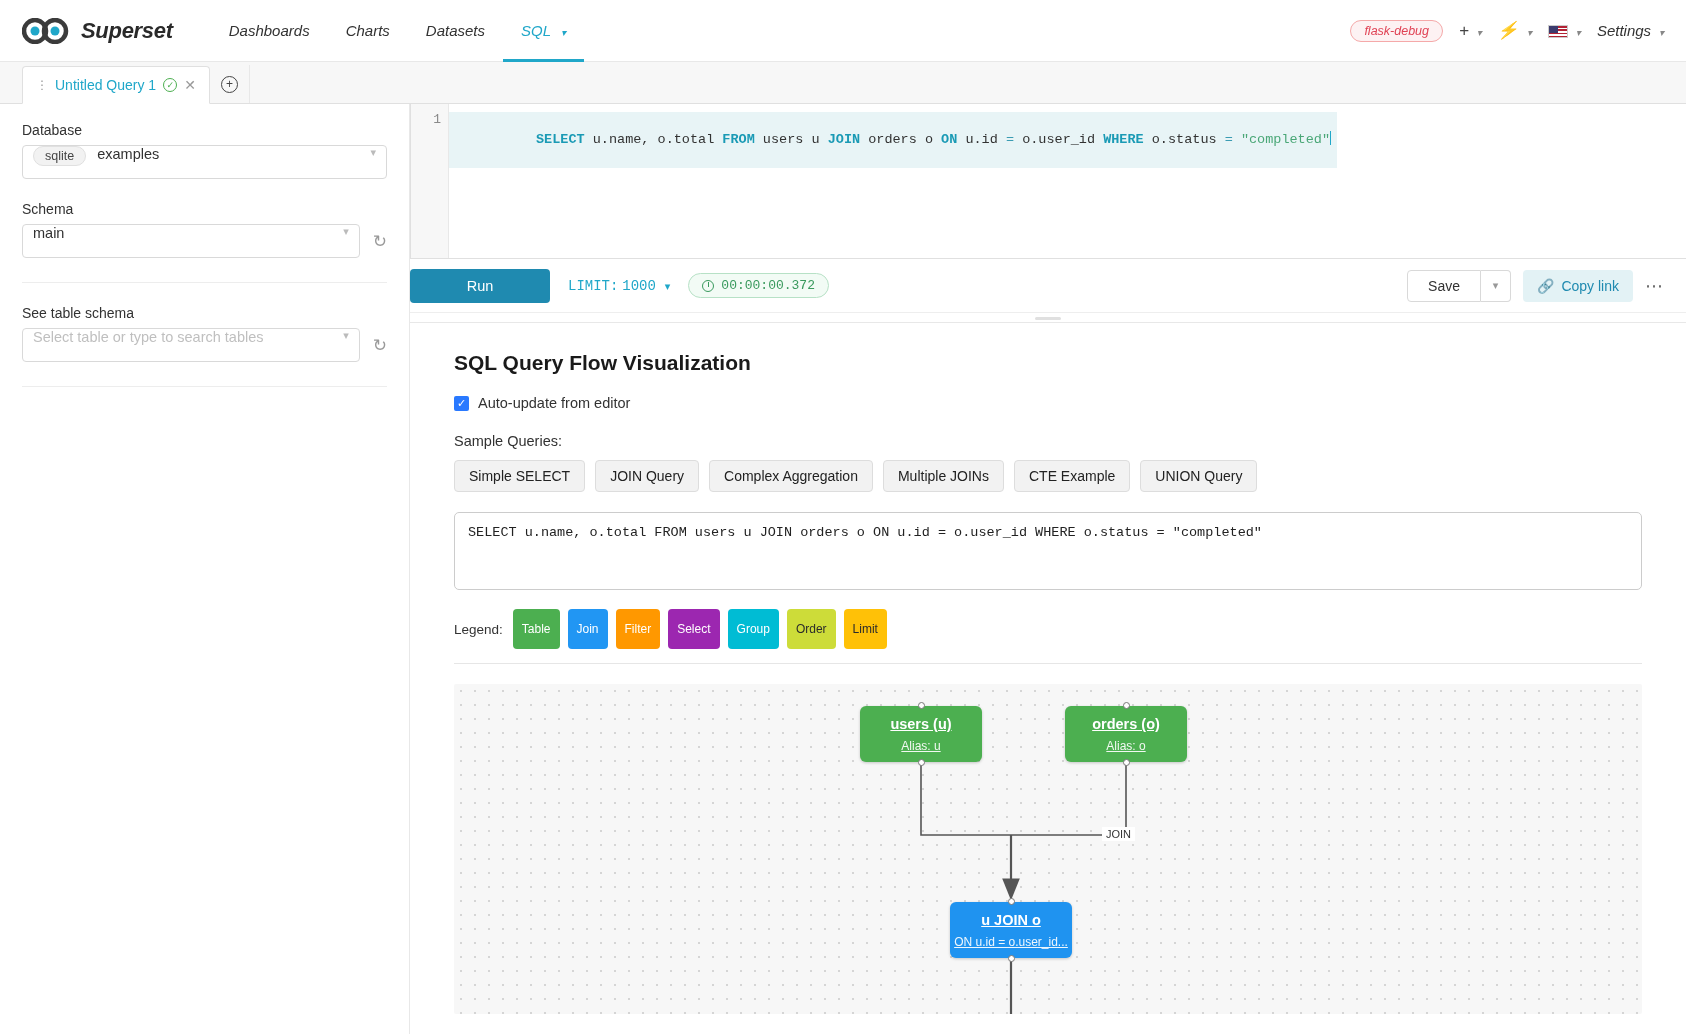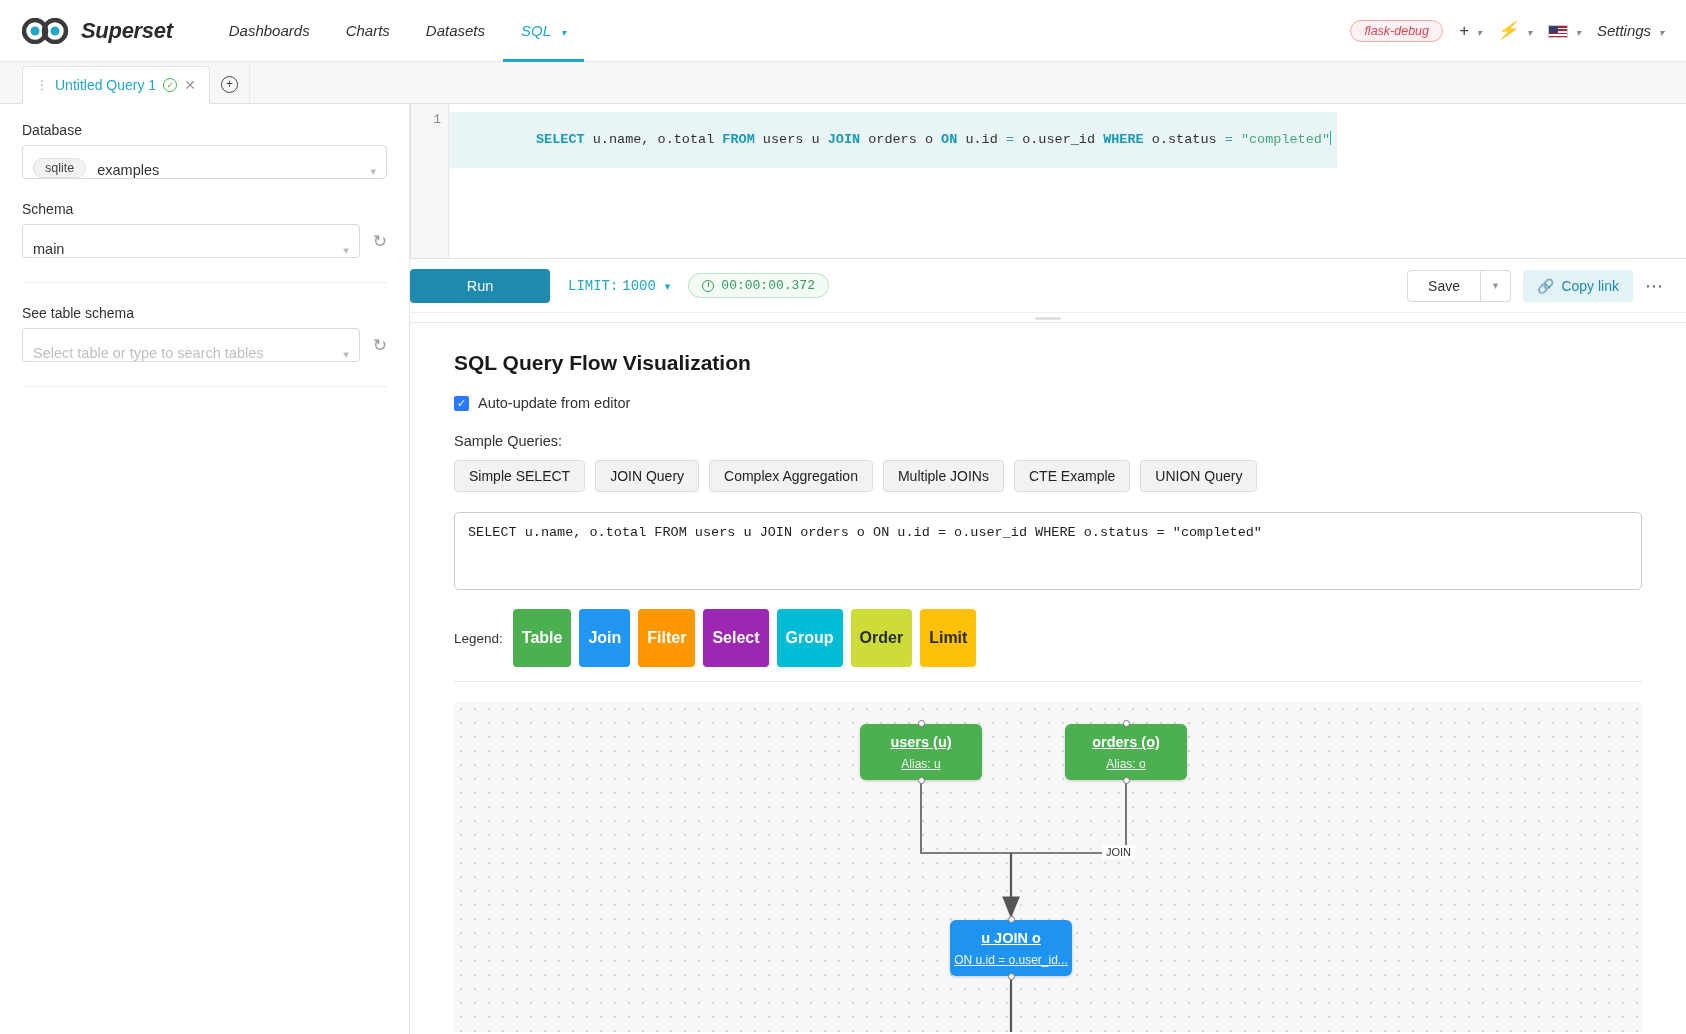--- a/index.html
+++ b/index.html
@@ -68,21 +68,21 @@
     width:17px;height:17px;border:1.4px solid #444;border-radius:50%;
     display:flex;align-items:center;justify-content:center;font-size:12px;color:#444;
   }
 
   
   .split { display:flex; height:calc(1034px - 62px - 42px); }
   .left-panel { width:410px; border-right:1px solid #e8e8e8; padding:18px 22px; background:#fff; }
   .field-label { font-size:14px; color:#323232; margin-bottom:7px; }
   .select-box {
     height:34px; border:1px solid #d9d9d9; border-radius:4px; background:#fff;
-    display:flex; align-items:flex-end; padding:0 10px; position:relative;
+    display:flex; align-items:flex-start; padding:0 10px; position:relative;
   }
   .db-pill {
     background:#f2f2f2; border:1px solid #e0e0e0; border-radius:12px;
     font-size:12.5px; padding:2px 11px; color:#444; margin-right:11px;
   }
   .select-val { font-size:14.5px; color:#323232; }
   .select-val.ph { color:#bfbfbf; }
   .sel-caret { margin-left:auto; color:#bbb; font-size:11px; }
   .row-with-refresh { display:flex; align-items:center; gap:13px; }
   .row-with-refresh .select-box { flex:1; }
@@ -161,21 +161,21 @@
   .sq-btn { background:#f2f2f2; border:1px solid #ddd; border-radius:4px;
             padding:7px 14px; font-size:14px; color:#222; cursor:pointer; }
   .sql-box {
     width:100%; height:78px; border:1px solid #ccc; border-radius:5px;
     padding:11px 13px; font-family:"Liberation Mono", monospace; font-size:13.5px;
     color:#222; resize:none; outline:none; background:#fff; line-height:18px;
     position:relative;
   }
   .legend-row { display:flex; align-items:center; gap:8px; margin:16px 0 14px; }
   .legend-lbl { font-size:13.5px; color:#333; margin-right:2px; }
-  .lg { border-radius:4px; padding:20px 9px; font-size:16px; color:#fff; font-weight:bold; }
+  .lg { border-radius:4px; padding:13px 9px; font-size:12px; color:#fff; font-weight:normal; }
   .hr2 { border-top:1px solid #e6e6e6; }
   .canvas {
     margin-top:20px; height:330px; background-color:#f7f7f7;
     background-image:radial-gradient(#d5d5d5 1px, transparent 1px);
     background-size:14px 14px; position:relative; border-radius:2px;
   }
   .node {
     position:absolute; border-radius:6px; color:#fff; text-align:center;
     display:flex; flex-direction:column; align-items:center; justify-content:center;
     box-shadow:0 1px 3px rgba(0,0,0,.2);

